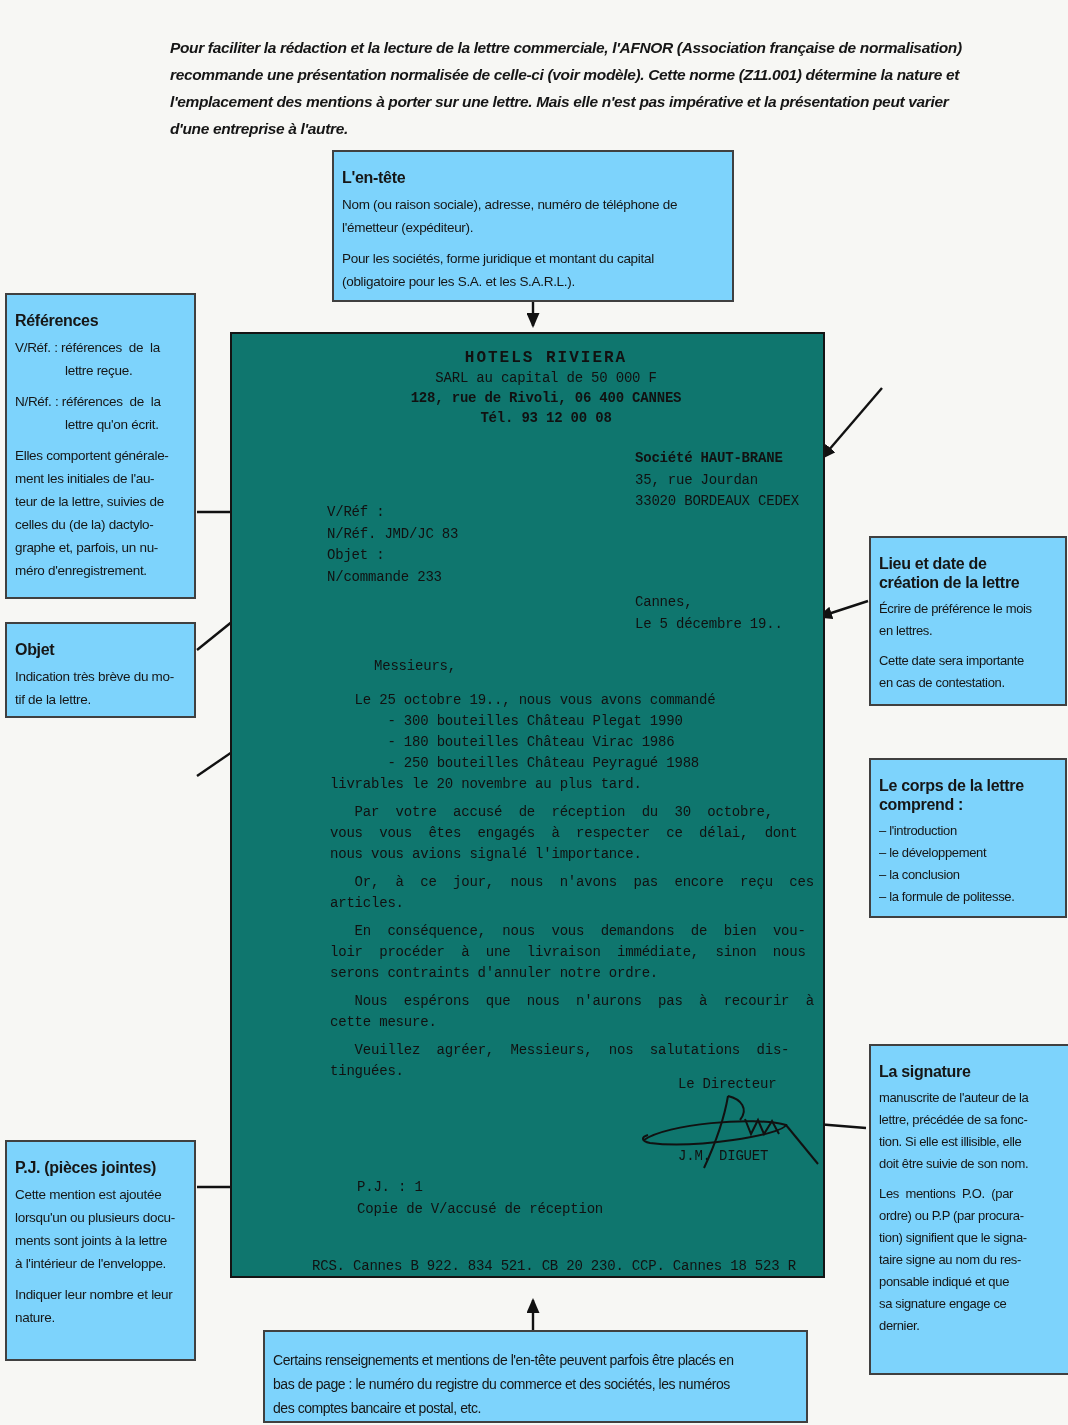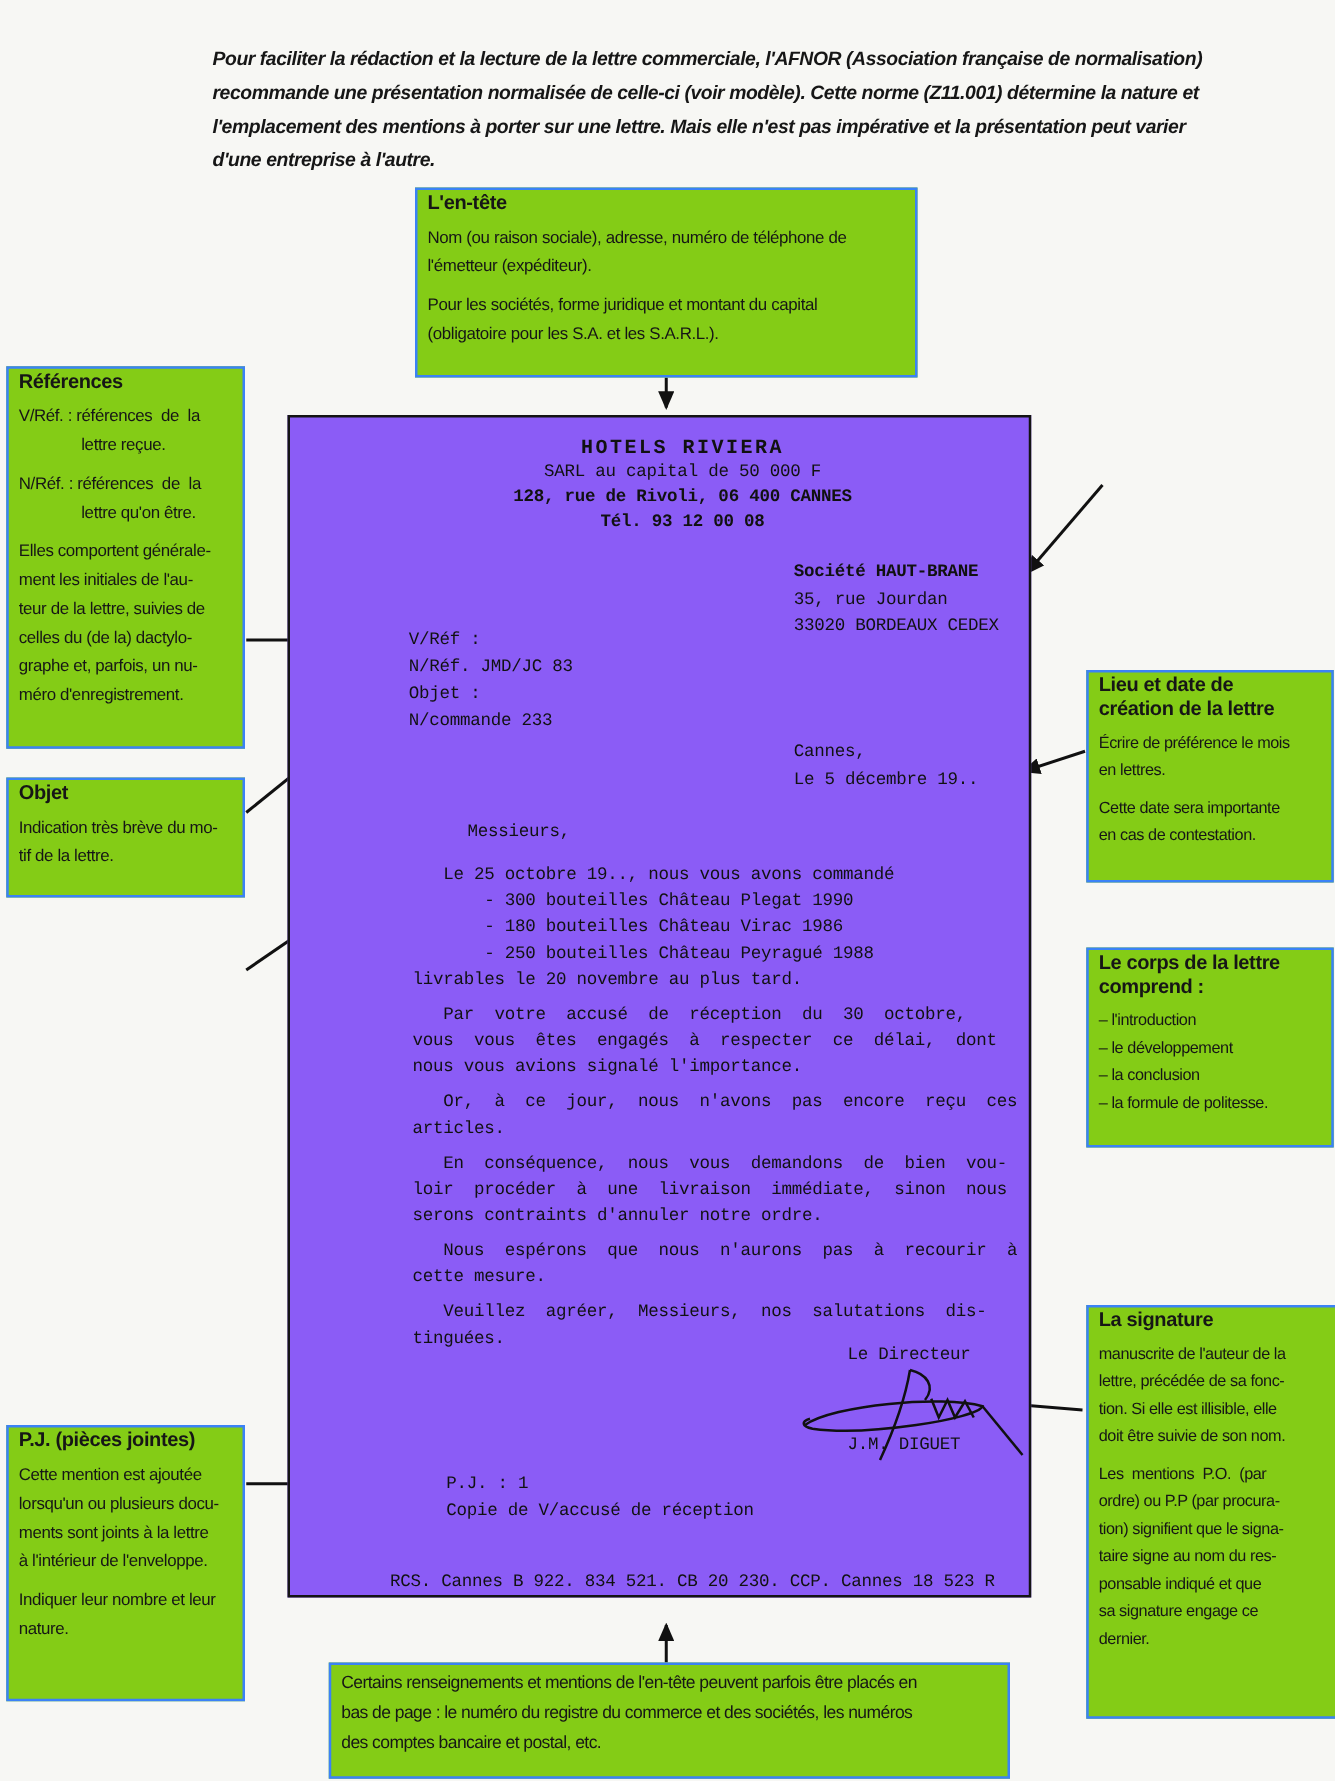--- a/index.html
+++ b/index.html
@@ -3,28 +3,28 @@
 <meta charset="utf-8">
 <style>
   html,body{margin:0;padding:0;background:#e9e9e6;}
   .page{position:relative;width:1068px;height:1425px;background:#f7f7f4;overflow:hidden;
         font-family:"Liberation Sans",sans-serif;color:#161616;}
   .pre{white-space:pre-wrap;}
   
   .intro{position:absolute;left:170px;top:34px;width:898px;margin:0;
          font:italic 700 15.5px/27px "Liberation Sans",sans-serif;letter-spacing:-0.35px;}
   
-  .notebox{position:absolute;background:#84cc16;border:2px solid #3b82f6;padding:1px 8px;box-sizing:border-box;}
+  .notebox{position:absolute;background:#7dd3fc;border:2px solid #404040;padding:16px 8px;box-sizing:border-box;}
   .notebox h3{margin:0 0 6px;font:700 16px/19px "Liberation Sans",sans-serif;letter-spacing:-0.3px;white-space:pre-wrap;}
   .notebox p{margin:0 0 8px;font:400 13.5px/23px "Liberation Sans",sans-serif;letter-spacing:-0.3px;white-space:pre-wrap;}
   .notebox.rt p{font-size:13px;letter-spacing:-0.35px;line-height:22px;}
   .hang{padding-left:50px;text-indent:-50px;}
   
   .letter{position:absolute;left:230px;top:332px;width:595px;height:946px;
-          background:#8b5cf6;border:2.5px solid #141414;box-sizing:border-box;}
+          background:#0f766e;border:2.5px solid #141414;box-sizing:border-box;}
   .mono{font-family:"Liberation Mono","DejaVu Sans Mono",monospace;font-size:14px;letter-spacing:-0.2px;color:#111;}
   .b{font-weight:700;}
   .lh{position:absolute;left:64px;top:14px;width:500px;text-align:center;line-height:20px;}
   .lh .name{font-size:16px;font-weight:700;letter-spacing:2px;}
   .recipient{position:absolute;left:403px;top:114px;line-height:21.5px;}
   .refs{position:absolute;left:95px;top:168px;line-height:21.5px;}
   .dateplace{position:absolute;left:403px;top:258px;line-height:21.5px;}
   .bodyblock{position:absolute;left:98px;top:322px;width:500px;line-height:21px;}
   .salutation{margin:0 0 13px;padding-left:44px;}
   .para{margin:0 0 7px;white-space:pre-wrap;}
@@ -73,21 +73,21 @@
 l'émetteur (expéditeur).</p>
     <p>Pour les sociétés, forme juridique et montant du capital
 (obligatoire pour les S.A. et les S.A.R.L.).</p>
   </section>
 
   <section class="notebox" style="left:5px;top:293px;width:191px;height:306px;">
     <h3>Références</h3>
     <p class="hang">V/Réf. : références  de  la
 lettre reçue.</p>
     <p class="hang">N/Réf. : références  de  la
-lettre qu'on être.</p>
+lettre qu'on écrit.</p>
     <p>Elles comportent générale-
 ment les initiales de l'au-
 teur de la lettre, suivies de
 celles du (de la) dactylo-
 graphe et, parfois, un nu-
 méro d'enregistrement.</p>
   </section>
 
   <section class="notebox" style="left:5px;top:622px;width:191px;height:96px;">
     <h3>Objet</h3>

